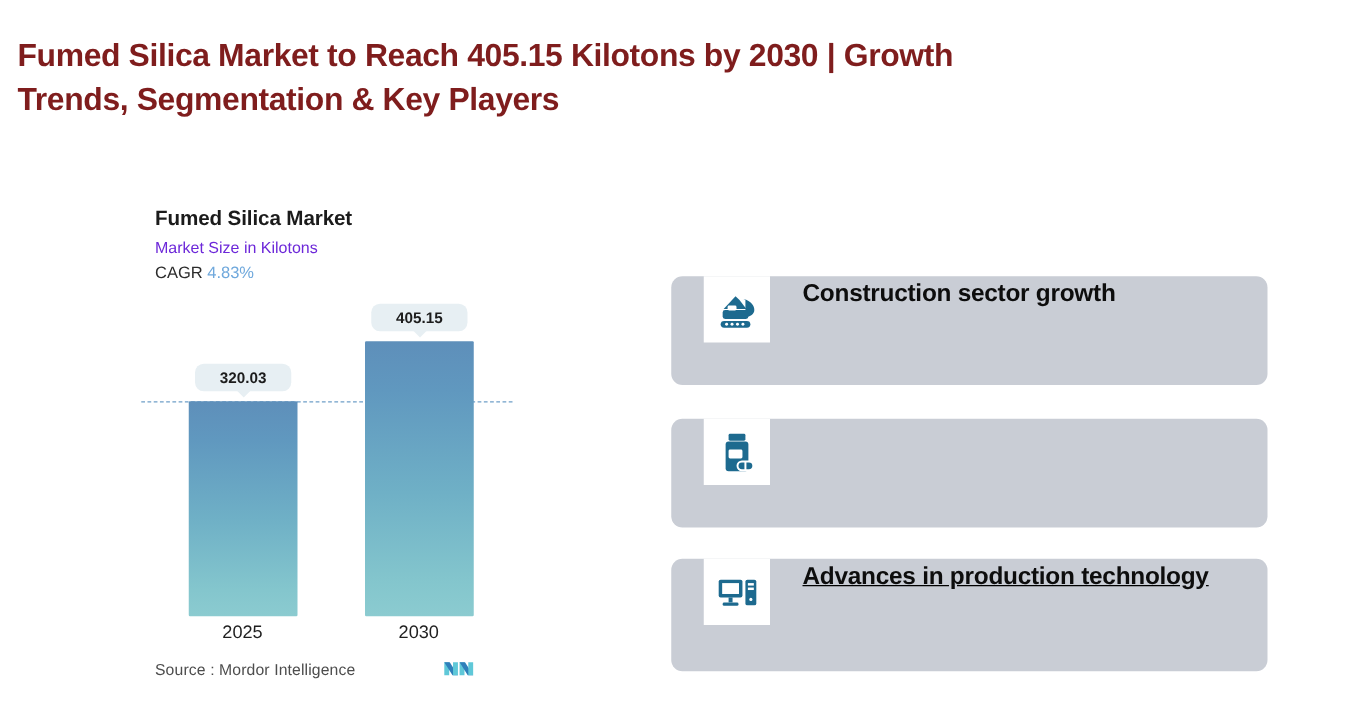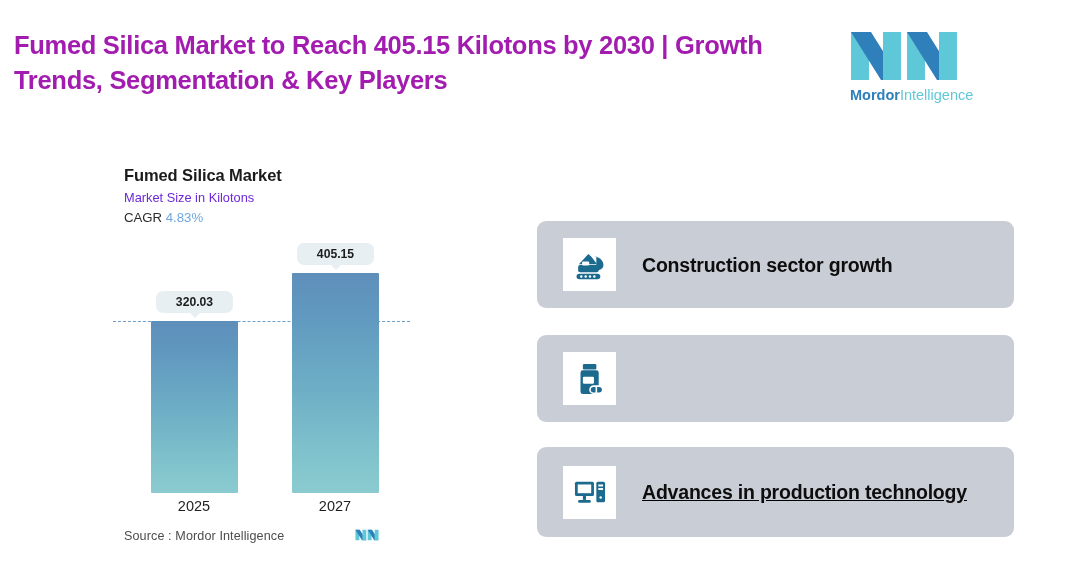--- a/index.html
+++ b/index.html
@@ -26,21 +26,21 @@
   }
   .headline {
     position: absolute;
     left: 14px;
     top: 28px;
     width: 800px;
     font-size: 25.5px;
     line-height: 35px;
     font-weight: 700;
     letter-spacing: -0.3px;
-    color: #a21caf;
+    color: #7f1d1d;
     font-family: "Liberation Sans", sans-serif;
   }
 
   
   .logo-wrap {
     position: absolute;
     left: 849px;
     top: 28px;
     width: 120px;
     height: 76px;
@@ -179,21 +179,21 @@
     width: 477px;
     height: 316px;
   }
   .card {
     position: absolute;
     left: 0;
     width: 477px;
     background: #c9cdd5;
     border-radius: 9px;
     display: flex;
-    align-items: center;
+    align-items: flex-start;
   }
   .card-1 { top: 0px;   height: 87px; }
   .card-2 { top: 114px; height: 87px; }
   .card-3 { top: 226px; height: 90px; text-decoration: underline; }
 
   .icon-box {
     width: 53px;
     height: 53px;
     margin-left: 26px;
     background: #ffffff;
@@ -214,33 +214,20 @@
   }
 </style>
 </head>
 <body>
 
 <div id="root">
 
   <div class="header">
     <div class="headline">Fumed Silica Market to Reach 405.15 Kilotons by 2030 | Growth Trends, Segmentation &amp; Key Players</div>
 
-    <div class="logo-wrap">
-      <svg class="logo-mark" viewBox="0 0 110 56">
-        <polygon points="2,4 20,4 20,52 2,52" fill="#5fc8d8"></polygon>
-        <polygon points="2,4 22,4 52,52 32,52" fill="#2f7fba"></polygon>
-        <polygon points="34,4 52,4 52,52 34,52" fill="#5fc8d8"></polygon>
-        <polygon points="58,4 76,4 76,52 58,52" fill="#5fc8d8"></polygon>
-        <polygon points="58,4 78,4 108,52 88,52" fill="#2f7fba"></polygon>
-        <polygon points="90,4 108,4 108,52 90,52" fill="#5fc8d8"></polygon>
-      </svg>
-      <div class="logo-text">
-        <span class="lt1">Mordor</span><span class="lt2">Intelligence</span>
-      </div>
-    </div>
   </div>
 
   <div class="chart-panel">
 
     <div class="chart-title">Fumed Silica Market</div>
     <div class="chart-sub">Market Size in Kilotons</div>
     <div class="chart-cagr">
       <span>CAGR</span>
       <span class="cagr-val">4.83%</span>
     </div>
@@ -249,21 +236,21 @@
 
       <div class="dash-line"></div>
 
       <div class="bar bar-2025"></div>
       <div class="bar bar-2030"></div>
 
       <div class="tip tip-2025">320.03</div>
       <div class="tip tip-2030">405.15</div>
 
       <div class="xlab xlab-2025">2025</div>
-      <div class="xlab xlab-2030">2027</div>
+      <div class="xlab xlab-2030">2030</div>
     </div>
 
     <div class="source">Source :  Mordor Intelligence</div>
     <svg class="source-logo" viewBox="0 0 110 56">
       <polygon points="2,4 20,4 20,52 2,52" fill="#5fc8d8"></polygon>
       <polygon points="2,4 22,4 52,52 32,52" fill="#2f7fba"></polygon>
       <polygon points="34,4 52,4 52,52 34,52" fill="#5fc8d8"></polygon>
       <polygon points="58,4 76,4 76,52 58,52" fill="#5fc8d8"></polygon>
       <polygon points="58,4 78,4 108,52 88,52" fill="#2f7fba"></polygon>
       <polygon points="90,4 108,4 108,52 90,52" fill="#5fc8d8"></polygon>

